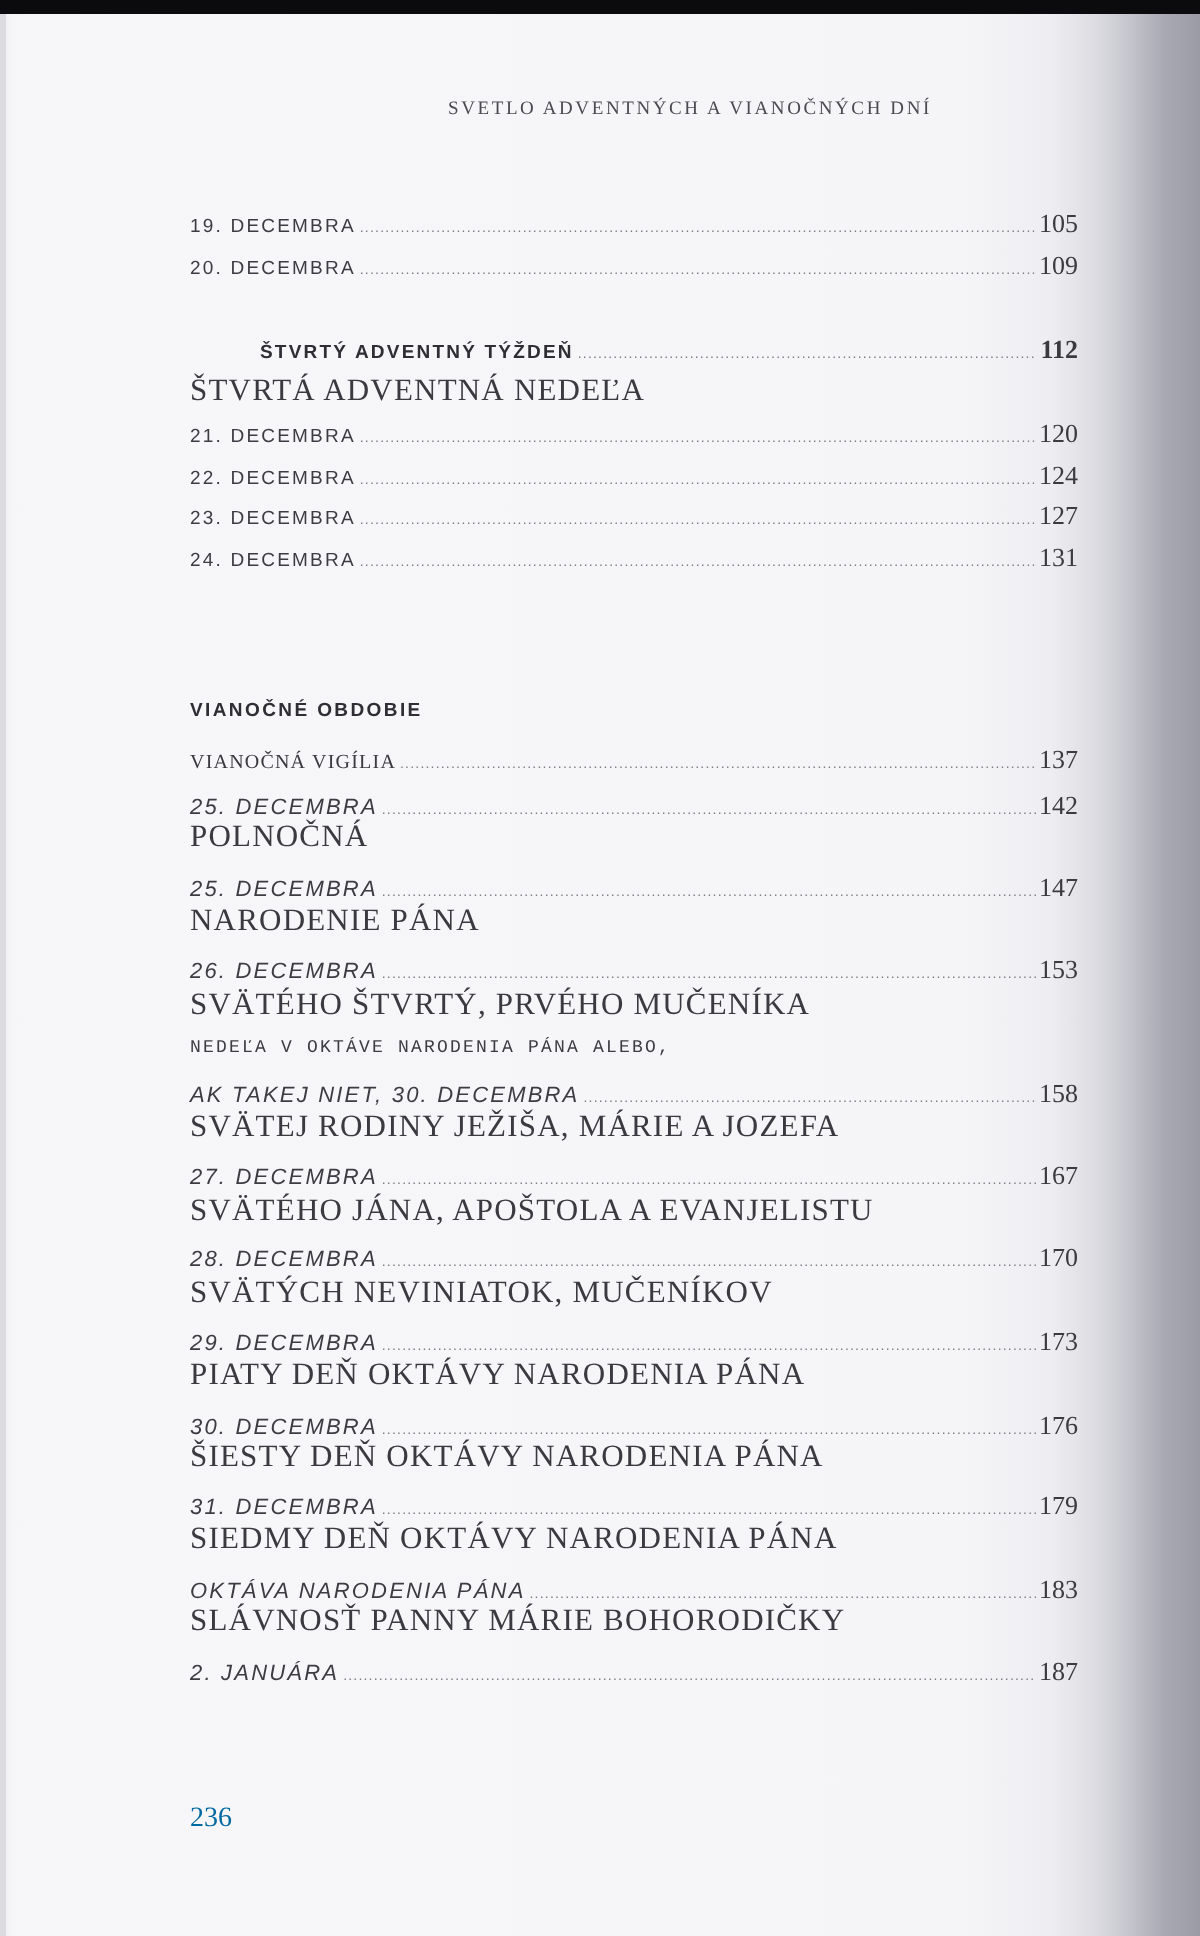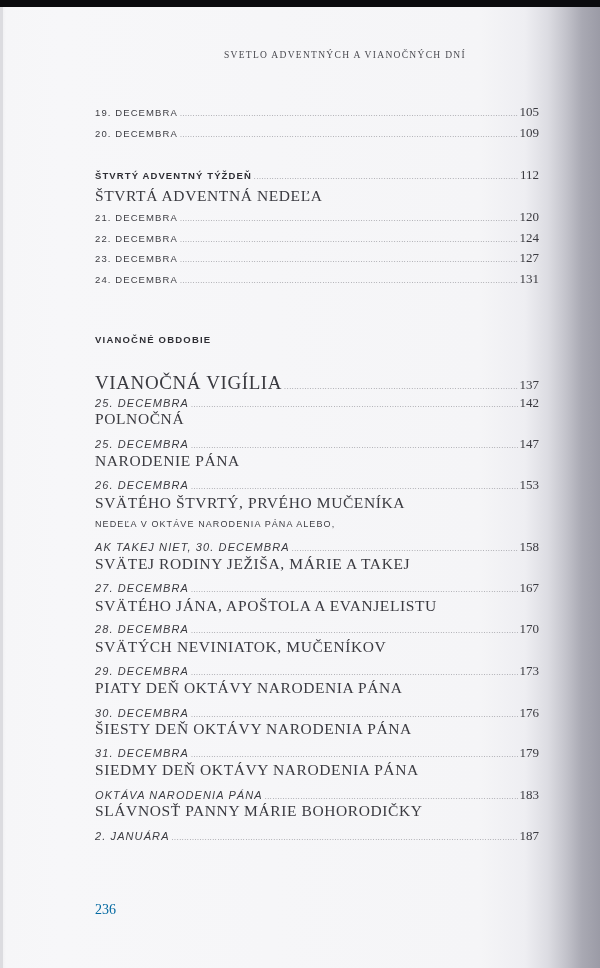--- a/index.html
+++ b/index.html
@@ -49,40 +49,40 @@
     font-size:7px; letter-spacing:0.6px; color:#7a7a80;
   }
   .row .dots::before {
     content:"................................................................................................................................................................................................................................................";
   }
   .row .page-num {
     white-space:nowrap;
     font-family:"Liberation Serif", serif;
     font-size:13px; color:#3a3a40;
   }
-  .row.bold .label { font-weight:bold; color:#2e2e34; }
-  .row.bold .page-num { font-weight:normal; }
+  .row.bold .label { font-weight:bold; color:#2e2e34;margin-left:35px; }
+  .row.bold .page-num { font-weight:bold; }
   .row.title .label {
     font-family:"Liberation Serif", serif;
-    font-size:19px; letter-spacing:0.6px; color:#3a3a40;
+    font-size:10px; letter-spacing:0.6px; color:#3a3a40;
   }
   .row.sub .label { font-size:11px;font-style:italic; }
   .section-head {
     position:absolute; left:0;
     font-family:"Liberation Sans", sans-serif;
-    font-weight:bold; font-size:9.5px; letter-spacing:1.2px; color:#2e2e34;
+    font-weight:bold; font-size:9.5px; letter-spacing:1.2px; color:#2e2e34;margin-top:16px;
   }
   .heading {
     position:absolute; left:0; white-space:nowrap;
     font-family:"Liberation Serif", serif;
     font-size:15.5px; letter-spacing:0.6px; color:#3a3a40;
   }
   .line-label {
     position:absolute; left:0; white-space:nowrap;
-    font-family:Liberation Sans, sans-serif;
+    font-family:Liberation Mono, monospace;
     font-size:9px; letter-spacing:1.1px; color:#3c3c42;
   }
   .folio {
     position:absolute; left:95px; top:902px;
     font-family:"Liberation Serif", serif;
     font-size:14px; color:#0369a1;
   }
 </style>
 </head>
 <body>
@@ -161,21 +161,21 @@
   </div>
 
   <div class="heading" style="top:494px">SVÄTÉHO ŠTVRTÝ, PRVÉHO MUČENÍKA</div>
   <div class="line-label" style="top:519px">NEDEĽA V OKTÁVE NARODENIA PÁNA ALEBO,</div>
   <div class="row sub" style="top:539px">
     <span class="label">AK TAKEJ NIET, 30. DECEMBRA</span>
     <span class="dots"></span>
     <span class="page-num">158</span>
   </div>
 
-  <div class="heading" style="top:555px">SVÄTEJ RODINY JEŽIŠA, MÁRIE A TAKEJ</div>
+  <div class="heading" style="top:555px">SVÄTEJ RODINY JEŽIŠA, MÁRIE A JOZEFA</div>
   <div class="row sub" style="top:580px">
     <span class="label">27. DECEMBRA</span>
     <span class="dots"></span>
     <span class="page-num">167</span>
   </div>
 
   <div class="heading" style="top:597px">SVÄTÉHO JÁNA, APOŠTOLA A EVANJELISTU</div>
   <div class="row sub" style="top:621px">
     <span class="label">28. DECEMBRA</span>
     <span class="dots"></span>

